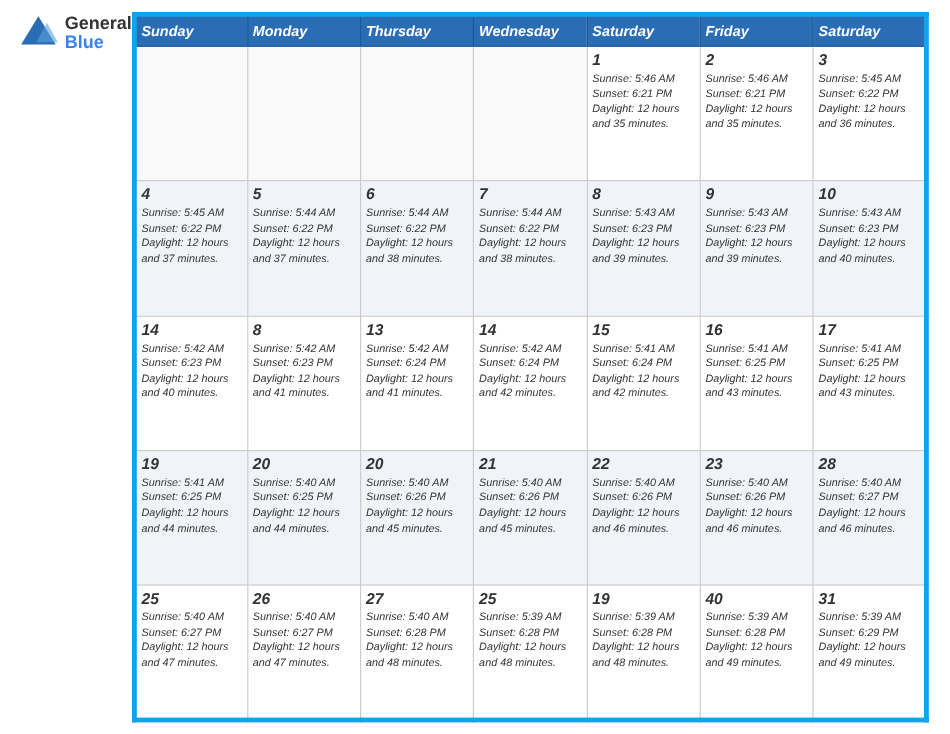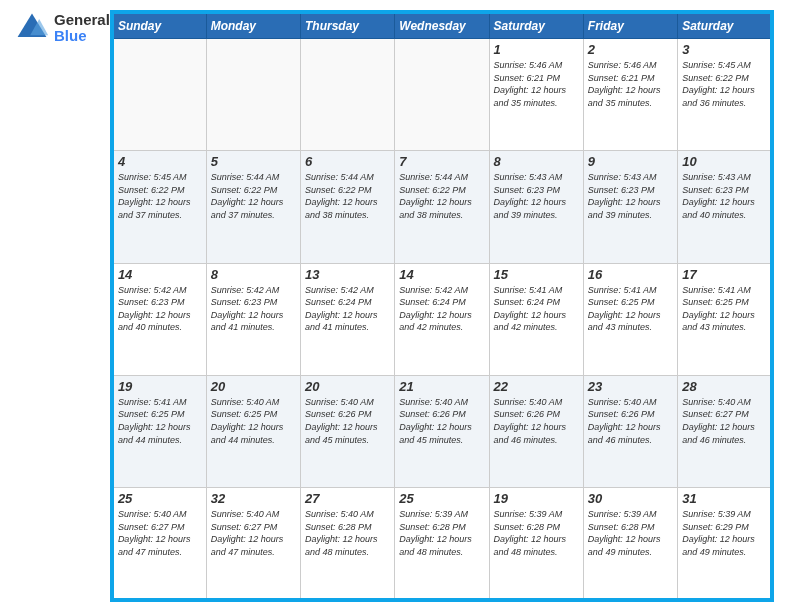--- a/index.html
+++ b/index.html
@@ -323,21 +323,21 @@
         </tr>
         <tr>
           <td>
             <span class="day-number">25</span>
             <div class="day-info" style="white-space: pre-line;">Sunrise: 5:40 AM
 Sunset: 6:27 PM
 Daylight: 12 hours
 and 47 minutes.</div>
           </td>
           <td>
-            <span class="day-number">32</span>
+            <span class="day-number">26</span>
             <div class="day-info" style="white-space: pre-line;">Sunrise: 5:40 AM
 Sunset: 6:27 PM
 Daylight: 12 hours
 and 47 minutes.</div>
           </td>
           <td>
             <span class="day-number">27</span>
             <div class="day-info" style="white-space: pre-line;">Sunrise: 5:40 AM
 Sunset: 6:28 PM
 Daylight: 12 hours
@@ -351,21 +351,21 @@
 and 48 minutes.</div>
           </td>
           <td>
             <span class="day-number">19</span>
             <div class="day-info" style="white-space: pre-line;">Sunrise: 5:39 AM
 Sunset: 6:28 PM
 Daylight: 12 hours
 and 48 minutes.</div>
           </td>
           <td>
-            <span class="day-number">30</span>
+            <span class="day-number">40</span>
             <div class="day-info" style="white-space: pre-line;">Sunrise: 5:39 AM
 Sunset: 6:28 PM
 Daylight: 12 hours
 and 49 minutes.</div>
           </td>
           <td>
             <span class="day-number">31</span>
             <div class="day-info" style="white-space: pre-line;">Sunrise: 5:39 AM
 Sunset: 6:29 PM
 Daylight: 12 hours

